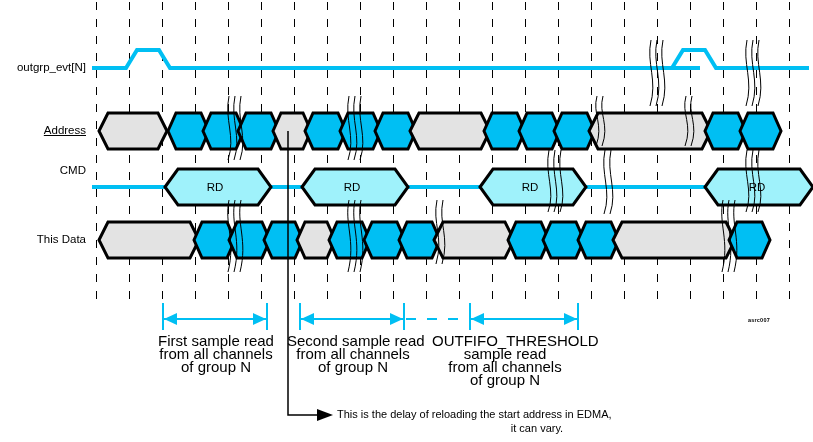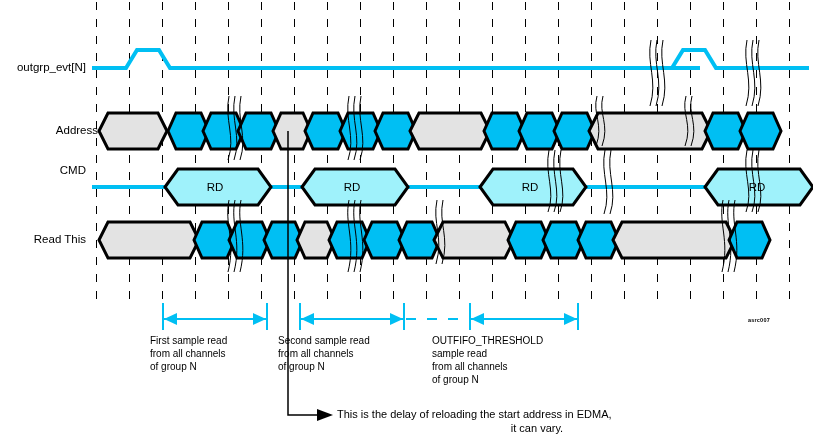--- a/index.html
+++ b/index.html
@@ -1,33 +1,33 @@
 <!DOCTYPE html>
 <html><head>
 <meta charset="utf-8">
 <style>
   html,body{margin:0;padding:0;background:#ffffff;}
   body{width:813px;height:442px;position:relative;overflow:hidden;
        font-family:"Liberation Sans","DejaVu Sans",sans-serif;color:#000;}
   #stage{position:absolute;left:0;top:0;width:813px;height:333px;}
   .lbl{position:absolute;font-size:11.5px;color:#000;white-space:nowrap;text-align:right;}
   svg{position:absolute;left:0;top:0;width:813px;height:442px;}
-  .ann{position:absolute;font-size:10px;line-height:13px;text-align:left;white-space:pre;}
+  .ann{position:absolute;font-size:15px;line-height:13px;text-align:center;white-space:pre;}
   .callout{position:absolute;font-size:11px;line-height:14px;white-space:pre;}
   .figid{position:absolute;font-size:5.5px;font-weight:bold;letter-spacing:.2px;}
 </style>
 </head>
 <body>
 
 <div id="stage">
 
   <div class="lbl" style="left:0;top:61px;width:86px;">outgrp_evt[N]</div>
-  <div class="lbl" style="left:12px;top:124px;width:86px;">Address</div>
+  <div class="lbl" style="left:0;top:124px;width:86px;text-decoration:underline;">Address</div>
   <div class="lbl" style="left:0;top:164px;width:86px;">CMD</div>
-  <div class="lbl" style="left:0;top:233px;width:86px;">Read This</div>
+  <div class="lbl" style="left:0;top:233px;width:86px;">This Data</div>
 
   <svg viewBox="0 0 813 442">
 
     <g stroke="#000" stroke-width="1" fill="none">
       <g stroke-dasharray="8 9">
         <line x1="96.5" y1="2" x2="96.5" y2="300"></line>
         <line x1="129.5" y1="2" x2="129.5" y2="300"></line>
         <line x1="162.5" y1="2" x2="162.5" y2="300"></line>
         <line x1="195.5" y1="2" x2="195.5" y2="300"></line>
         <line x1="228.5" y1="2" x2="228.5" y2="300"></line>
@@ -186,21 +186,21 @@
 
     <g stroke="#000" stroke-width="1.5" fill="none">
       <path d="M288,131 L288,415 L318,415"></path>
     </g>
     <polygon points="333,415 317,409 317,421" fill="#000"></polygon>
   </svg>
 
   <div class="ann" style="left:150px;top:334px;width:132px;">First sample read
 from all channels
 of group N</div>
-  <div class="ann" style="left:278px;top:334px;width:132px;">Second sample read
+  <div class="ann" style="left:287px;top:334px;width:132px;">Second sample read
 from all channels
 of group N</div>
   <div class="ann" style="left:432px;top:334px;width:146px;">OUTFIFO_THRESHOLD
 sample read
 from all channels
 of group N</div>
 
   <div class="callout" style="left:337px;top:421px;width:400px;text-align:center;">it can vary.</div>
   <div class="callout" style="left:337px;top:407px;width:400px;text-align:left;">This is the delay of reloading the start address in EDMA,</div>
 

